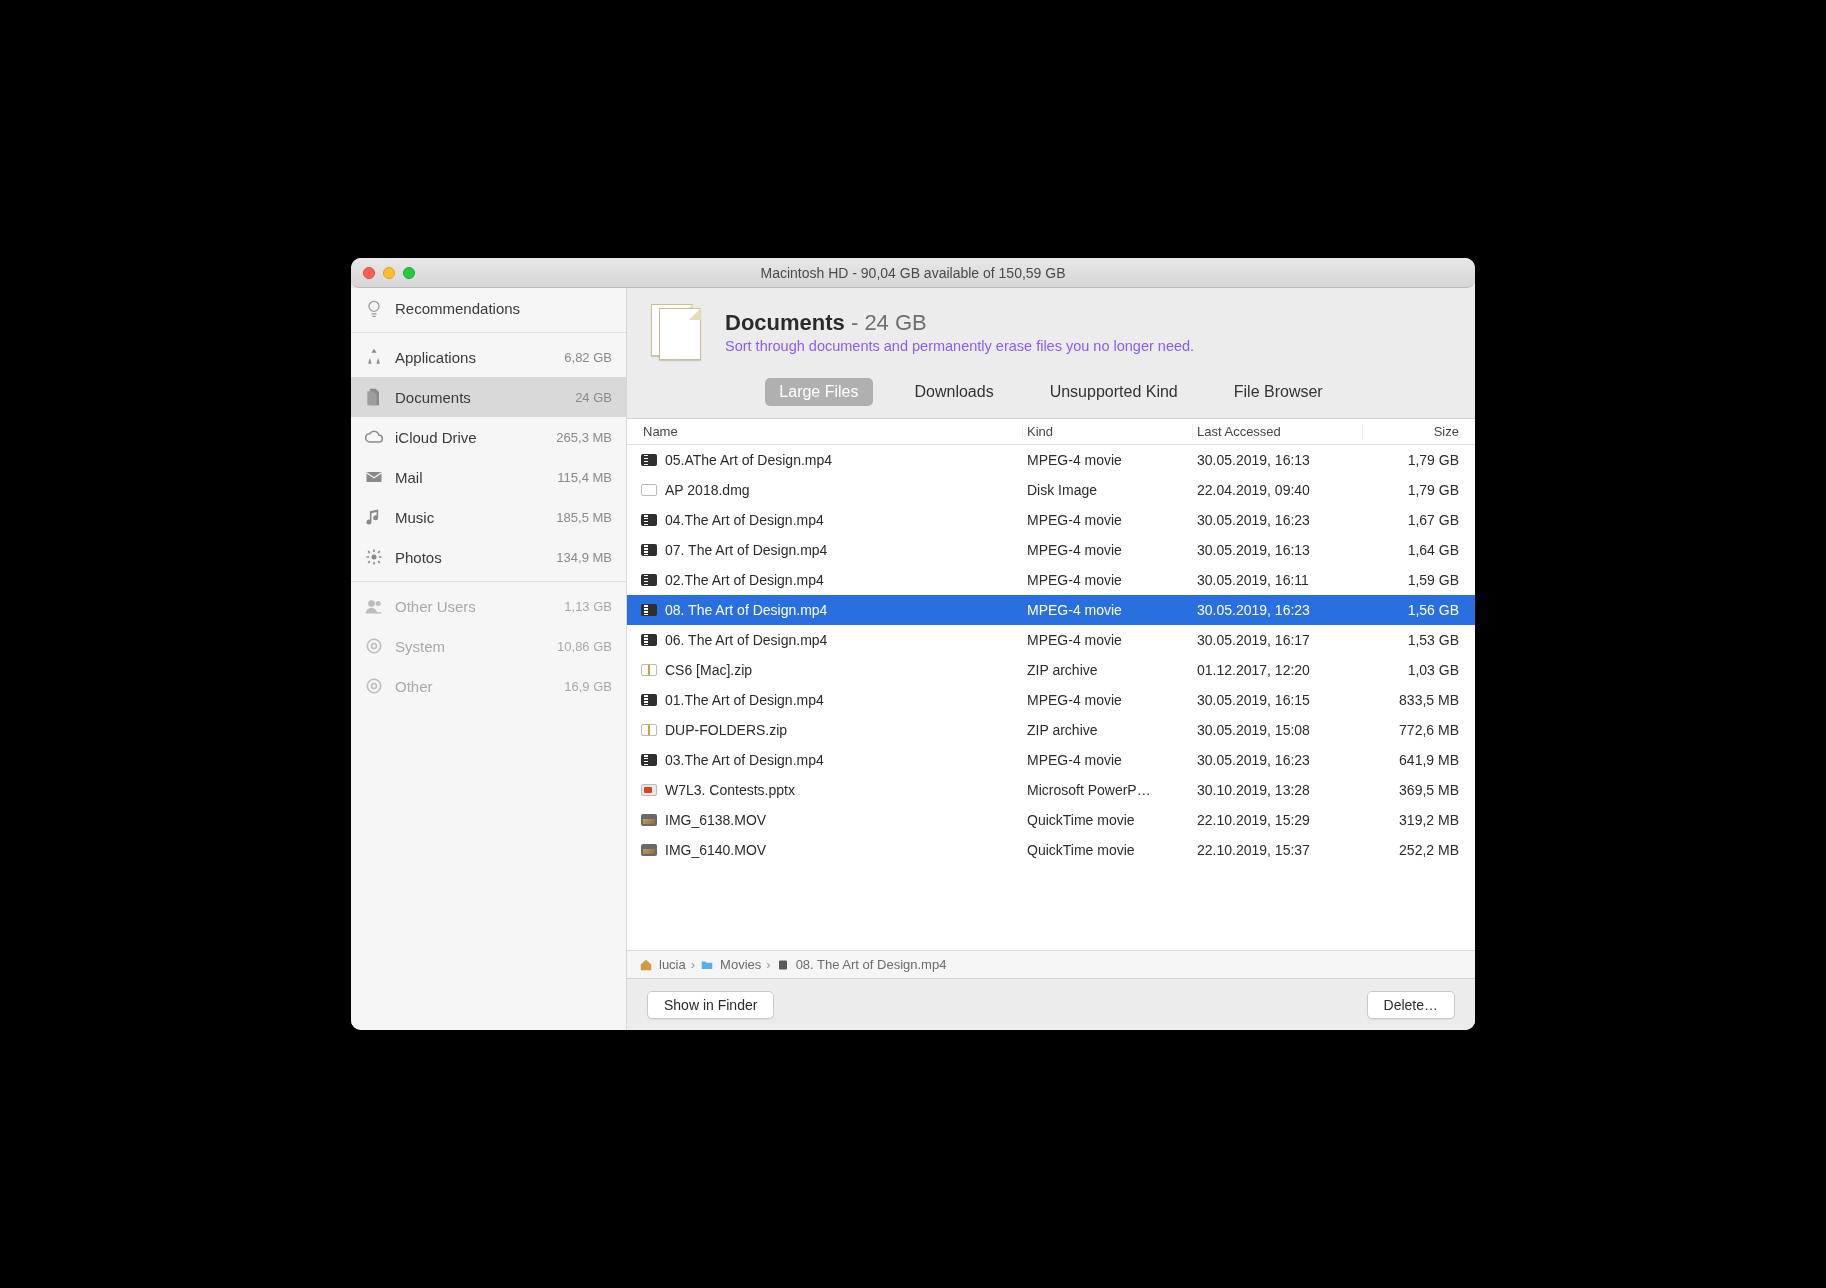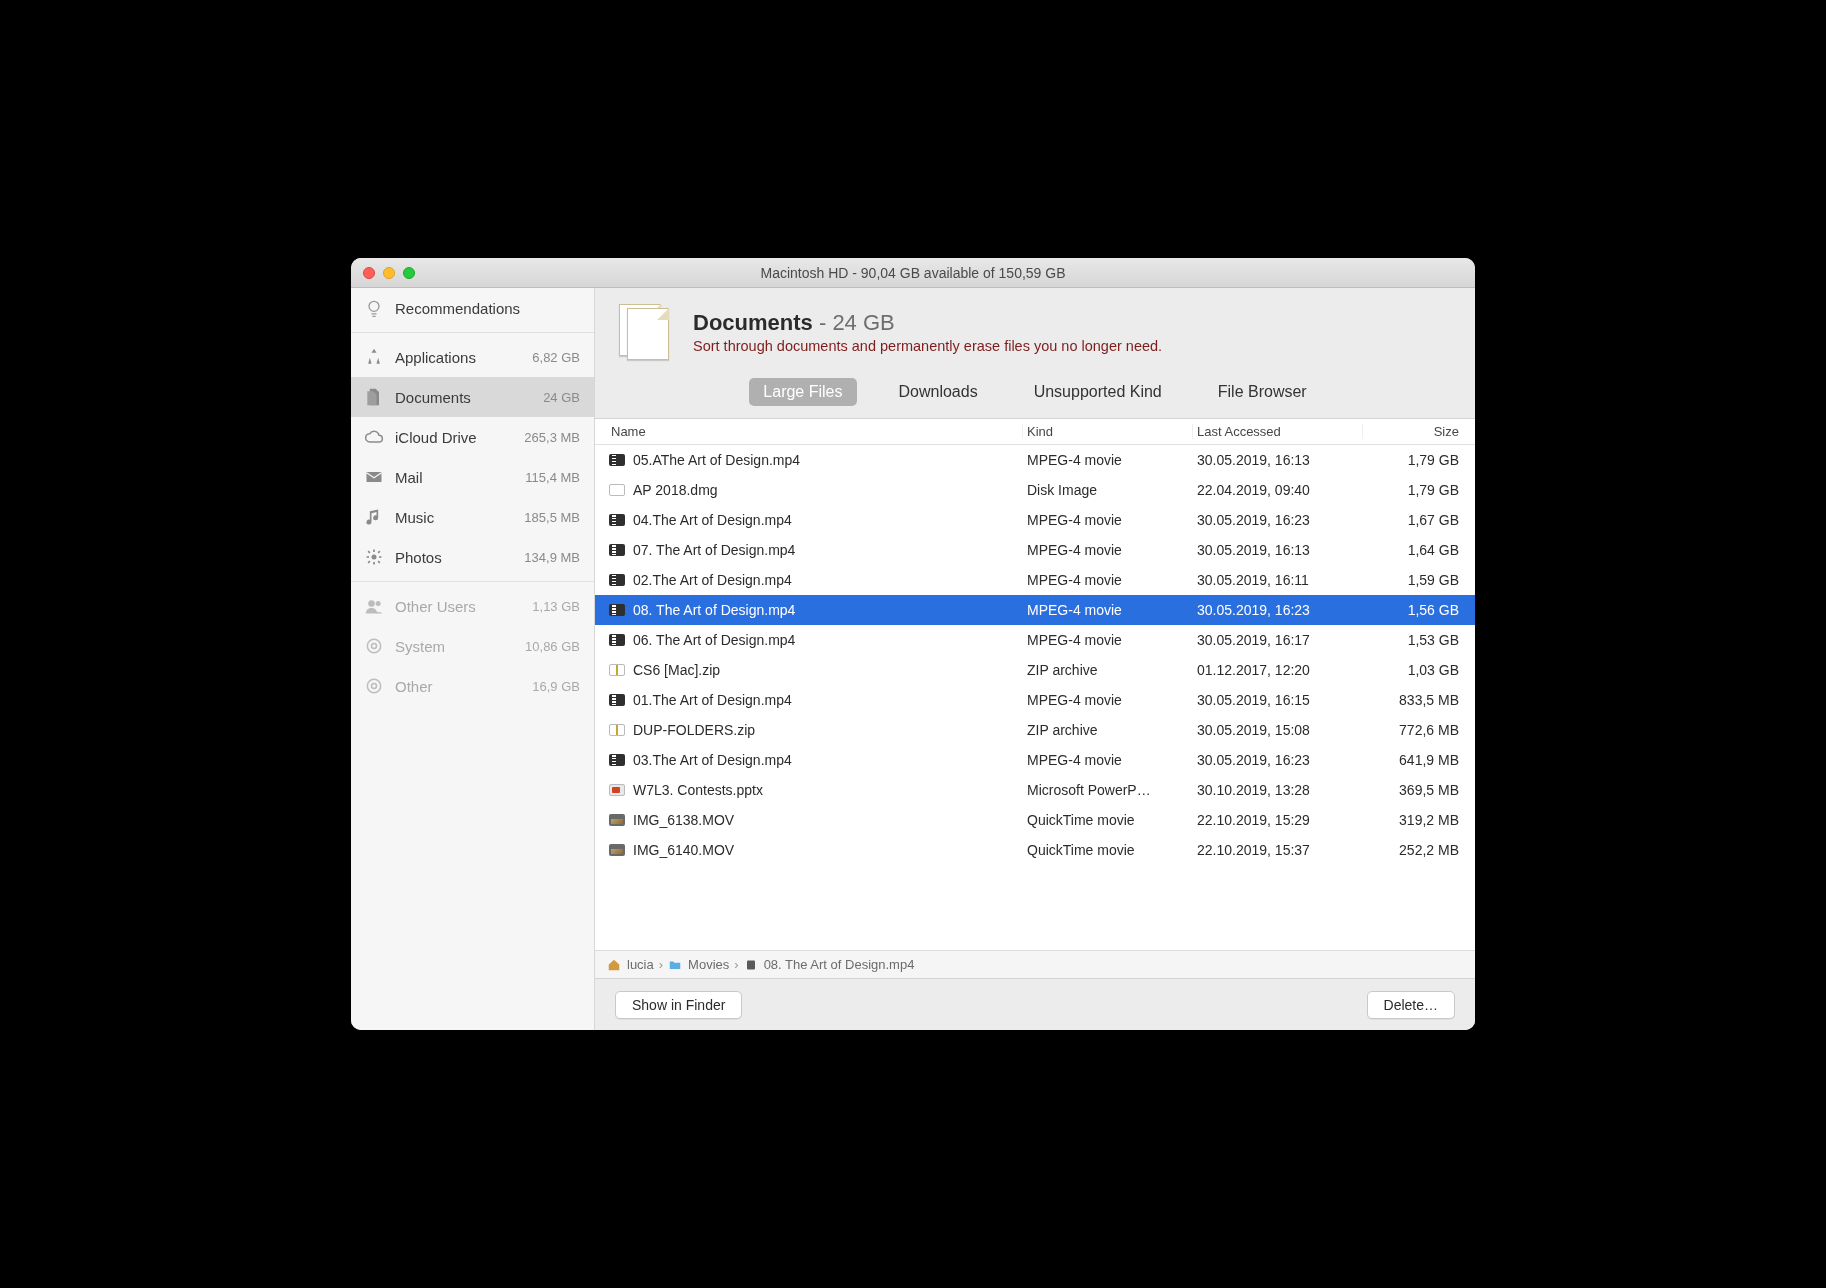--- a/index.html
+++ b/index.html
@@ -23,20 +23,21 @@
     display: flex;
     flex-direction: column;
   }
   .titlebar {
     height: 30px;
     background: linear-gradient(#e8e8e8,#d6d6d6);
     display: flex;
     align-items: center;
     border-bottom: 1px solid #bdbdbd;
     position: relative;
+    border-radius: 8px;
   }
   .traffic-lights {
     display: flex;
     gap: 8px;
     padding-left: 12px;
   }
   .tl { width: 12px; height: 12px; border-radius: 50%; }
   .tl.close { background: #ff5f56; border: 0.5px solid #e0443e; }
   .tl.min   { background: #ffbd2e; border: 0.5px solid #dea123; }
   .tl.max   { background: #27c93f; border: 0.5px solid #1aab29; }
@@ -48,21 +49,21 @@
     color: #4a4a4a;
     pointer-events: none;
   }
   .body {
     flex: 1;
     display: flex;
     min-height: 0;
   }
   
   .sidebar {
-    width: 244px;
+    width: 276px;
     background: #f6f6f6;
     border-right: 1px solid #d7d7d7;
     display: flex;
     flex-direction: column;
     font-size: 15px;
   }
   .sb-row {
     display: flex;
     align-items: center;
     height: 40px;
@@ -105,21 +106,21 @@
   .doc-icon .sheet.b { left:8px; top:4px; }
   .doc-icon .sheet::before {
     content:""; position:absolute; right:-1px; top:-1px;
     border-style:solid; border-width:0 0 12px 12px;
     border-color: transparent transparent #e5dcbb transparent;
   }
   .header-text .line1 { font-size: 22px; color:#2b2b2b; }
   .header-text .line1 strong { font-weight:700; }
   .header-text .line1 .sep { color:#6e6e6e; }
   .header-text .line1 .sz { color:#6e6e6e; }
-  .header-text .desc { font-size: 14.5px; color:#7f1d1d; margin-top:2px; }
+  .header-text .desc { font-size: 14.5px; color:#8b5cf6; margin-top:2px; }
 
   .tabs {
     display:flex; justify-content:center; gap:28px;
     padding: 10px 0 12px 0;
     font-size: 16px;
   }
   .tab {
     padding: 5px 14px;
     color:#333;
     border-radius:5px;

